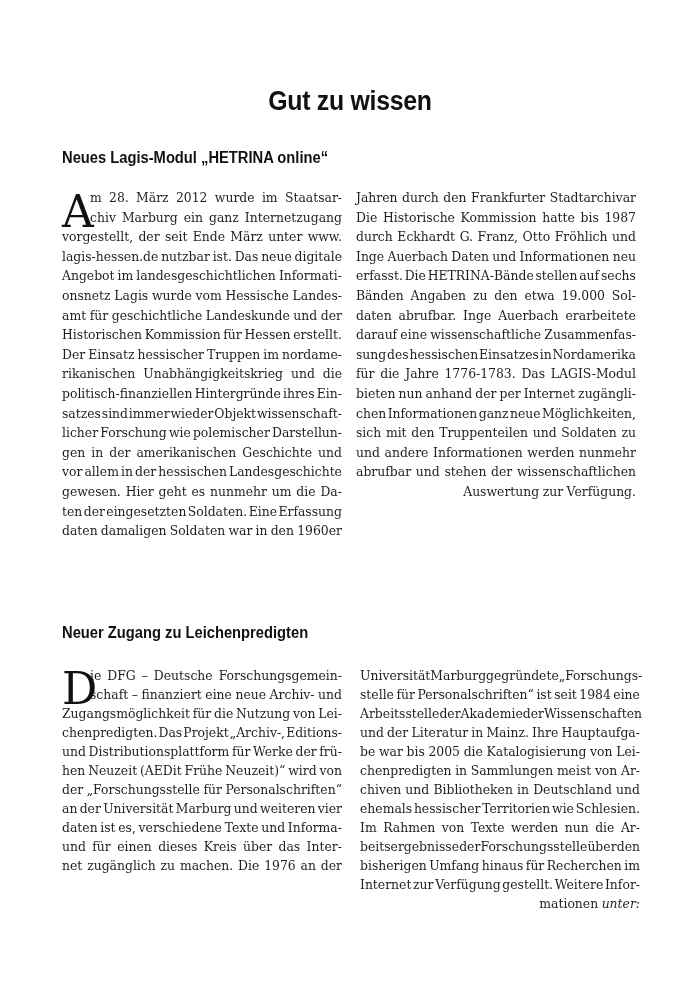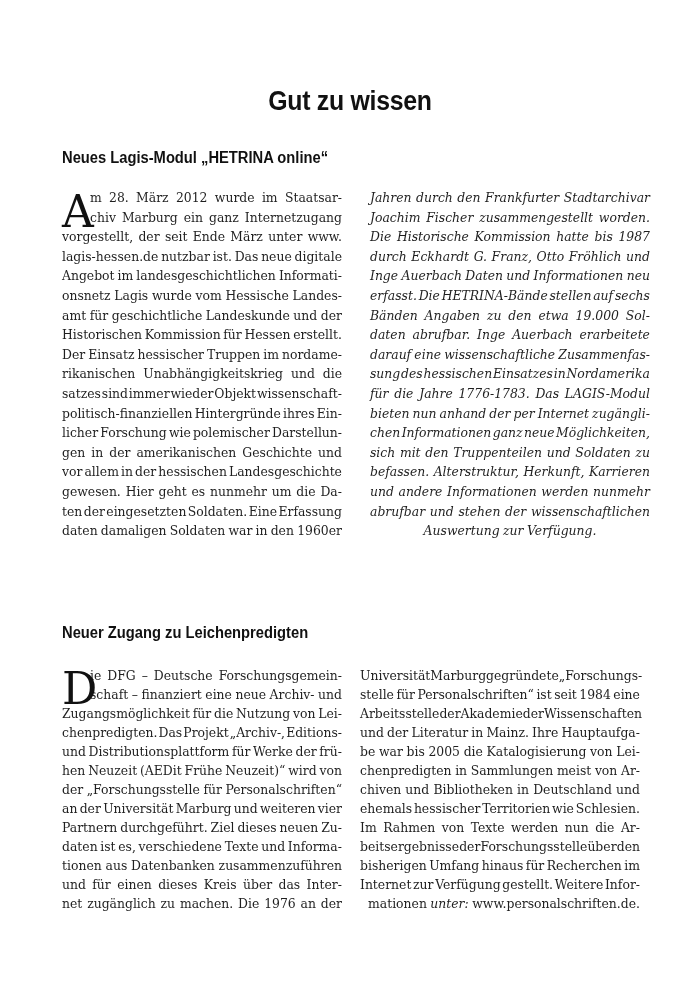--- a/index.html
+++ b/index.html
@@ -130,34 +130,34 @@
     <span class="line">
       <span class="line-inner">
         <span>rikanischen</span>
         <span>Unabhängigkeitskrieg</span>
         <span>und</span>
         <span>die</span>
       </span>
     </span>
     <span class="line">
       <span class="line-inner">
+        <span>politisch-finanziellen</span>
+        <span>Hintergründe</span>
+        <span>ihres</span>
+        <span>Ein-</span>
+      </span>
+    </span>
+    <span class="line">
+      <span class="line-inner">
         <span>satzes</span>
         <span>sind</span>
         <span>immer</span>
         <span>wieder</span>
         <span>Objekt</span>
         <span>wissenschaft-</span>
-      </span>
-    </span>
-    <span class="line">
-      <span class="line-inner">
-        <span>politisch-finanziellen</span>
-        <span>Hintergründe</span>
-        <span>ihres</span>
-        <span>Ein-</span>
       </span>
     </span>
     <span class="line">
       <span class="line-inner">
         <span>licher</span>
         <span>Forschung</span>
         <span>wie</span>
         <span>polemischer</span>
         <span>Darstellun-</span>
       </span>
@@ -209,36 +209,28 @@
         <span>daten</span>
         <span>damaligen</span>
         <span>Soldaten</span>
         <span>war</span>
         <span>in</span>
         <span>den</span>
         <span>1960er</span>
       </span>
     </span>
   </div>
-<div class="col s1" id="s1-right" style="left:370px; top:188px;font-style:italic;">
+<div class="col s1" id="s1-right" style="left:356px; top:188px;">
     <span class="line">
       <span class="line-inner">
         <span>Jahren</span>
         <span>durch</span>
         <span>den</span>
         <span>Frankfurter</span>
         <span>Stadtarchivar</span>
-      </span>
-    </span>
-    <span class="line">
-      <span class="line-inner">
-        <span>Joachim</span>
-        <span>Fischer</span>
-        <span>zusammengestellt</span>
-        <span>worden.</span>
       </span>
     </span>
     <span class="line">
       <span class="line-inner">
         <span>Die</span>
         <span>Historische</span>
         <span>Kommission</span>
         <span>hatte</span>
         <span>bis</span>
         <span>1987</span>
@@ -349,46 +341,38 @@
         <span>mit</span>
         <span>den</span>
         <span>Truppenteilen</span>
         <span>und</span>
         <span>Soldaten</span>
         <span>zu</span>
       </span>
     </span>
     <span class="line">
       <span class="line-inner">
-        <span>befassen.</span>
-        <span>Alterstruktur,</span>
-        <span>Herkunft,</span>
-        <span>Karrieren</span>
-      </span>
-    </span>
-    <span class="line">
-      <span class="line-inner">
         <span>und</span>
         <span>andere</span>
         <span>Informationen</span>
         <span>werden</span>
         <span>nunmehr</span>
       </span>
     </span>
     <span class="line">
       <span class="line-inner">
         <span>abrufbar</span>
         <span>und</span>
         <span>stehen</span>
         <span>der</span>
         <span>wissenschaftlichen</span>
       </span>
     </span>
     <span class="line last">
-      <span class="line-inner" style="justify-content: center;">
+      <span class="line-inner" style="justify-content: flex-end;">
         <span>Auswertung</span>
         <span style="margin-left: 0.28em;">zur</span>
         <span style="margin-left: 0.28em;">Verfügung.</span>
       </span>
     </span>
   </div>
 
 <div class="section-heading" style="top:624px;">Neuer Zugang zu Leichenpredigten</div>
 
 <div class="col s2" id="s2-left" style="left:62px; top:666px;">
@@ -467,45 +451,27 @@
         <span>der</span>
         <span>Universität</span>
         <span>Marburg</span>
         <span>und</span>
         <span>weiteren</span>
         <span>vier</span>
       </span>
     </span>
     <span class="line">
       <span class="line-inner">
-        <span>Partnern</span>
-        <span>durchgeführt.</span>
-        <span>Ziel</span>
-        <span>dieses</span>
-        <span>neuen</span>
-        <span>Zu-</span>
-      </span>
-    </span>
-    <span class="line">
-      <span class="line-inner">
         <span>daten</span>
         <span>ist</span>
         <span>es,</span>
         <span>verschiedene</span>
         <span>Texte</span>
         <span>und</span>
         <span>Informa-</span>
-      </span>
-    </span>
-    <span class="line">
-      <span class="line-inner">
-        <span>tionen</span>
-        <span>aus</span>
-        <span>Datenbanken</span>
-        <span>zusammenzuführen</span>
       </span>
     </span>
     <span class="line">
       <span class="line-inner">
         <span>und</span>
         <span>für</span>
         <span>einen</span>
         <span>dieses</span>
         <span>Kreis</span>
         <span>über</span>
@@ -645,16 +611,15 @@
         <span>Verfügung</span>
         <span>gestellt.</span>
         <span>Weitere</span>
         <span>Infor-</span>
       </span>
     </span>
     <span class="line last">
       <span class="line-inner" style="justify-content: flex-end;">
         <span>mationen</span>
         <span style="margin-left: 0.28em; font-style: italic;">unter:</span>
-        <span style="margin-left: 0.28em;">www.personalschriften.de.</span>
       </span>
     </span>
   </div>
 
 </body></html>

